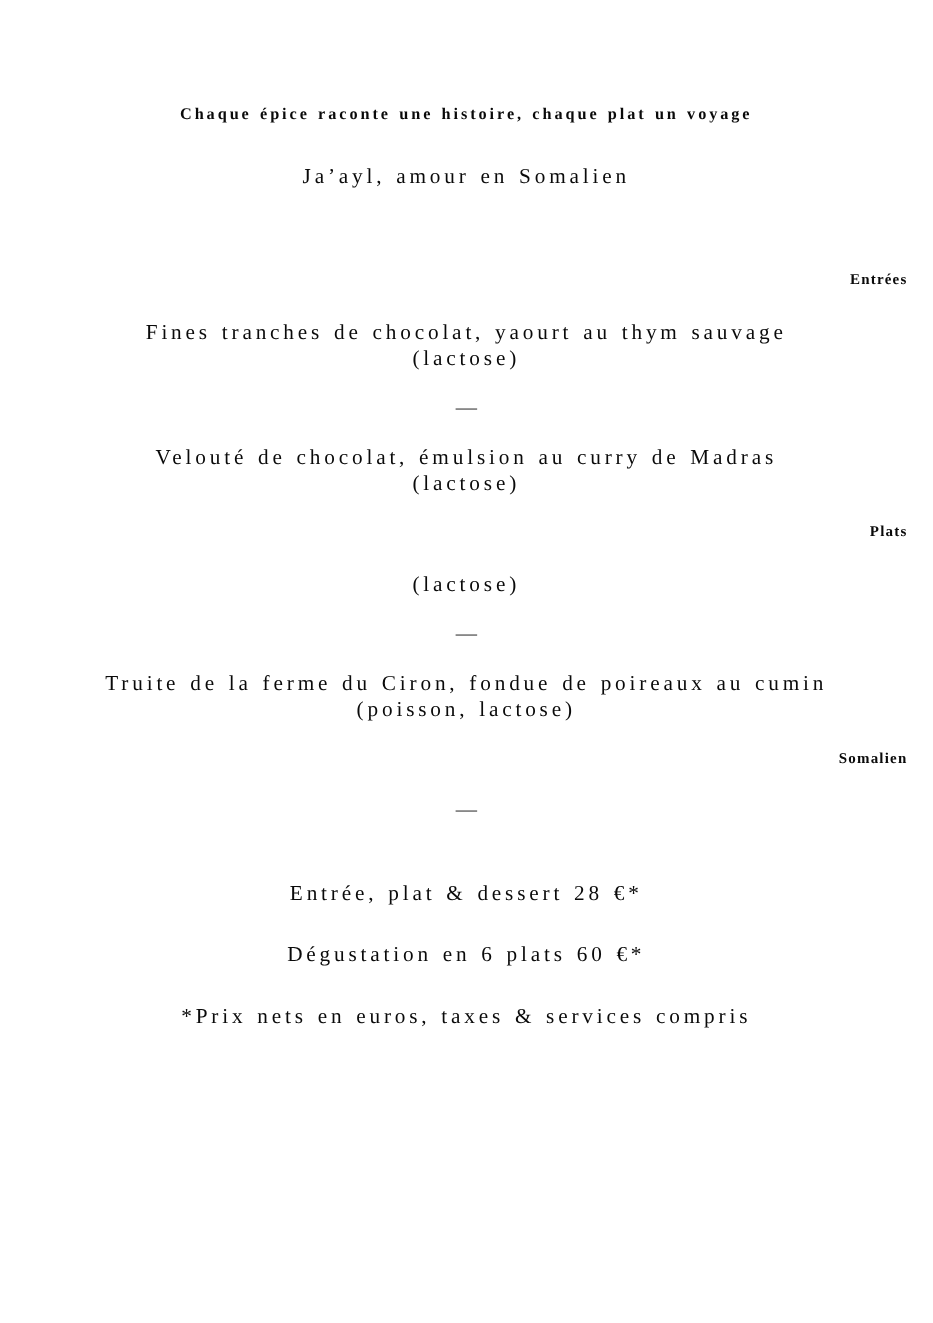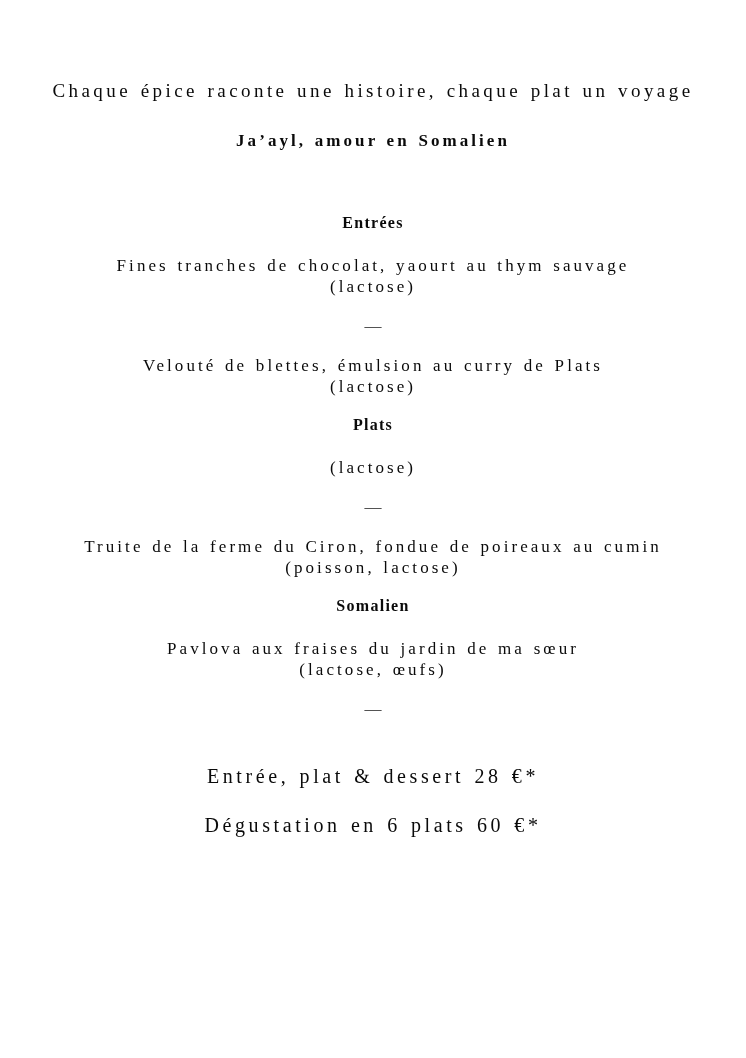--- a/index.html
+++ b/index.html
@@ -15,40 +15,41 @@
     margin: 0 auto;
     padding: 81px 20px 0;
     background: #ffffff;
     color: #0a0a0a;
     font-family: "Liberation Serif", "DejaVu Serif", serif;
     text-align: center;
     overflow: hidden;
   }
   .tagline {
     margin: 0 0 30px;
-    font-size: 19px;
-    font-weight: normal;
+    font-size: 13px;
+    font-weight: bold;
     letter-spacing: 0.18em;
     word-spacing: 0.08em;
     line-height: 20px;
   }
   .subtitle {
     margin: 12px 0 62px;
     font-size: 17px;
-    font-weight: bold;
+    font-weight: normal;
     letter-spacing: 0.18em;
     word-spacing: 0.08em;
     line-height: 20px;
   }
   .section-heading {
     margin: 18px 0 22px;
-    font-size: 16px;
+    font-size: 12px;
     font-weight: bold;
     letter-spacing: 0.08em;
     line-height: 20px;
+    text-align: right;
   }
   .dish {
     margin: 0;
   }
   .dish p {
     margin: 0;
     font-size: 17px;
     letter-spacing: 0.18em;
     word-spacing: 0.08em;
     line-height: 21px;
@@ -58,21 +59,21 @@
     font-size: 17px;
     line-height: 20px;
     letter-spacing: 0;
     color: #333333;
   }
   .menu-footer {
     margin-top: 47px;
   }
   .price-line {
     margin: 0 0 29px;
-    font-size: 20px;
+    font-size: 17px;
     letter-spacing: 0.18em;
     word-spacing: 0.08em;
     line-height: 20px;
   }
   .footnote {
     margin: 0;
     font-size: 17px;
     letter-spacing: 0.18em;
     word-spacing: 0.08em;
     line-height: 20px;
@@ -89,44 +90,41 @@
   </header>
 
   <section>
     <h3 class="section-heading">Entrées</h3>
     <div class="dish">
       <p class="dish-name">Fines tranches de chocolat, yaourt au thym sauvage</p>
       <p class="dish-allergens">(lactose)</p>
     </div>
     <div class="divider">—</div>
     <div class="dish">
-      <p class="dish-name">Velouté de blettes, émulsion au curry de Plats</p>
+      <p class="dish-name">Velouté de chocolat, émulsion au curry de Madras</p>
       <p class="dish-allergens">(lactose)</p>
     </div>
   </section>
 
   <section>
     <h3 class="section-heading">Plats</h3>
     <div class="dish">
       <p class="dish-allergens">(lactose)</p>
     </div>
     <div class="divider">—</div>
     <div class="dish">
       <p class="dish-name">Truite de la ferme du Ciron, fondue de poireaux au cumin</p>
       <p class="dish-allergens">(poisson, lactose)</p>
     </div>
   </section>
 
   <section>
     <h3 class="section-heading">Somalien</h3>
-    <div class="dish">
-      <p class="dish-name">Pavlova aux fraises du jardin de ma sœur</p>
-      <p class="dish-allergens">(lactose, œufs)</p>
-    </div>
     <div class="divider">—</div>
   </section>
 
   <footer class="menu-footer">
     <p class="price-line">Entrée, plat &amp; dessert 28 €*</p>
     <p class="price-line">Dégustation en 6 plats 60 €*</p>
+    <p class="footnote">*Prix nets en euros, taxes &amp; services compris</p>
   </footer>
 
 </div>
 
 </body></html>

